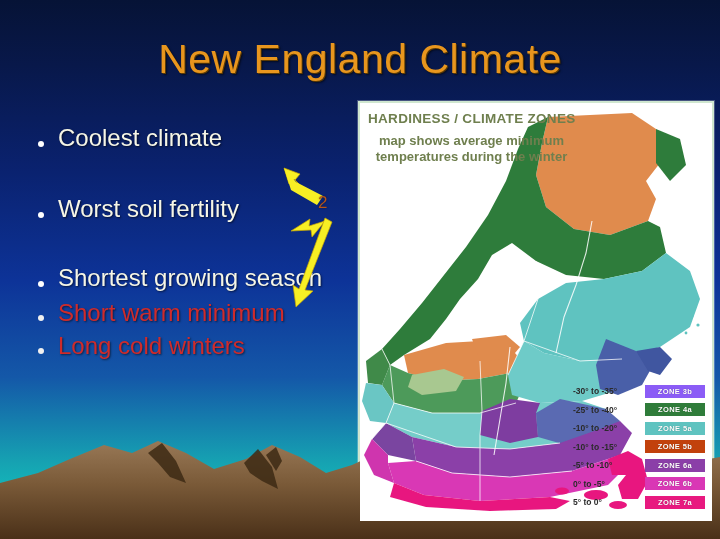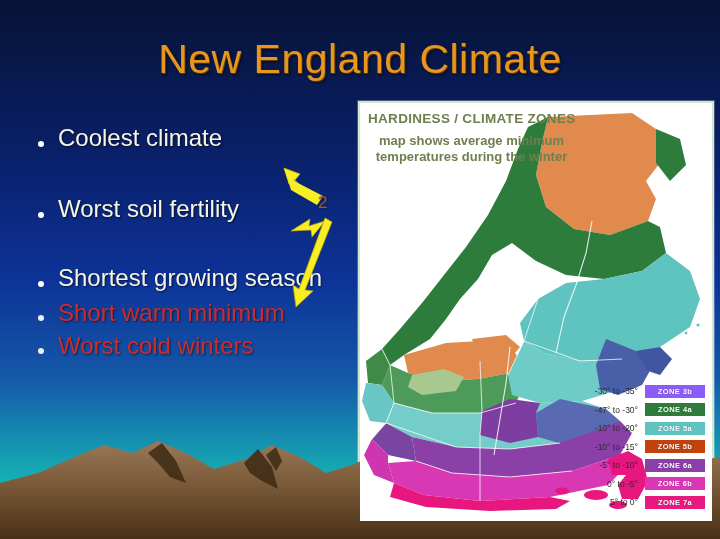--- a/index.html
+++ b/index.html
@@ -83,22 +83,22 @@
   #mapSub{
     margin-top:7px;font-size:13px;font-weight:bold;line-height:16px;
     color:#6f7f4e;text-align:center;padding-right:8px;
   }
   #mapSvgWrap{position:absolute;inset:0;z-index:1;}
 
   
   #legend{position:absolute;right:7px;bottom:8px;z-index:4;}
   .lrow{display:flex;align-items:center;height:15.5px;margin-bottom:3px;}
   .ltemp{
-    width:72px;text-align:right;padding-right:7px;
-    font-size:8.5px;font-weight:normal;color:#2b2b2b;white-space:nowrap;
+    width:72px;
+    font-size:8.5px;font-weight:bold;color:#2b2b2b;white-space:nowrap;
   }
   .lswatch{
     width:60px;height:13px;display:flex;align-items:center;justify-content:center;
     font-size:7.5px;font-weight:bold;color:#ffffff;letter-spacing:.4px;
     text-shadow:0 0 1px rgba(0,0,0,.4);
   }
 </style>
 </head>
 <body>
 
@@ -118,21 +118,21 @@
     <div class="bullet cream b2">
       <span class="dot"></span>
       <span class="btext" style="color: rgb(246, 246, 230);">Shortest growing season</span>
     </div>
     <div class="bullet red b3">
       <span class="dot"></span>
       <span class="btext" style="color: rgb(207, 43, 43);">Short warm minimum</span>
     </div>
     <div class="bullet red b4">
       <span class="dot"></span>
-      <span class="btext" style="color: rgb(207, 43, 43);">Worst cold winters</span>
+      <span class="btext" style="color: rgb(207, 43, 43);">Long cold winters</span>
     </div>
   </div>
 
   <svg id="arrows" viewBox="0 0 720 539">
 
     <g>
       <path d="M 316 201 L 295 180 L 300 174 L 284 168 L 289 184 L 294 179 L 310 195 Z" fill="#f7ef24" stroke="#caa800" stroke-width="0.7"></path>
       <path d="M 284 168 L 291 190 L 317 205 L 323 196 L 296 182 Z" fill="#f7ef24"></path>
     </g>
 
@@ -242,21 +242,21 @@
       <div id="mapTitle" style="color: rgb(111, 127, 78);">HARDINESS / CLIMATE ZONES</div>
       <div id="mapSub" style="color: rgb(111, 127, 78);">map shows average minimum temperatures during the winter</div>
     </div>
 
     <div id="legend">
         <div class="lrow">
           <div class="ltemp">-30° to -35°</div>
           <div class="lswatch" style="background: #8b5cf6;">ZONE 3b</div>
         </div>
         <div class="lrow">
-          <div class="ltemp">-47° to -30°</div>
+          <div class="ltemp">-25° to -40°</div>
           <div class="lswatch" style="background: rgb(47, 124, 58);">ZONE 4a</div>
         </div>
         <div class="lrow">
           <div class="ltemp">-10° to -20°</div>
           <div class="lswatch" style="background: rgb(95, 195, 192);">ZONE 5a</div>
         </div>
         <div class="lrow">
           <div class="ltemp">-10° to -15°</div>
           <div class="lswatch" style="background: #c2410c;">ZONE 5b</div>
         </div>

